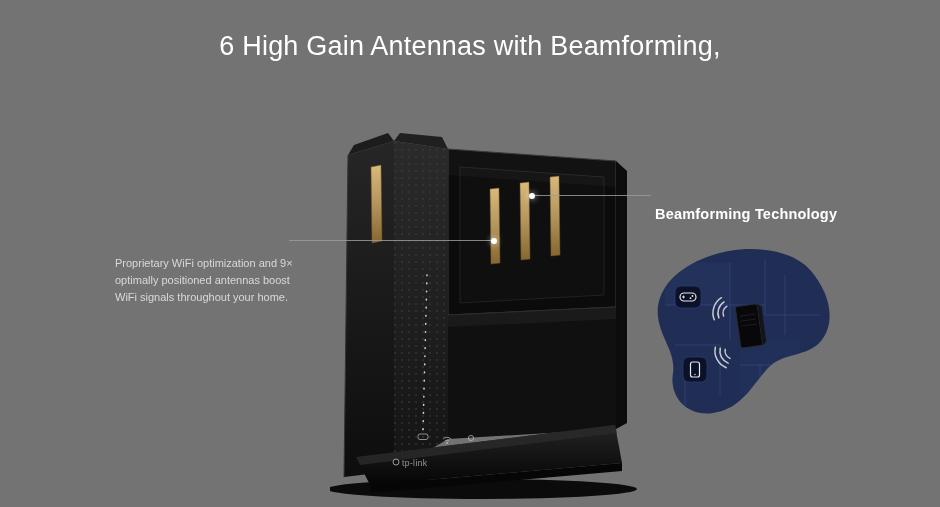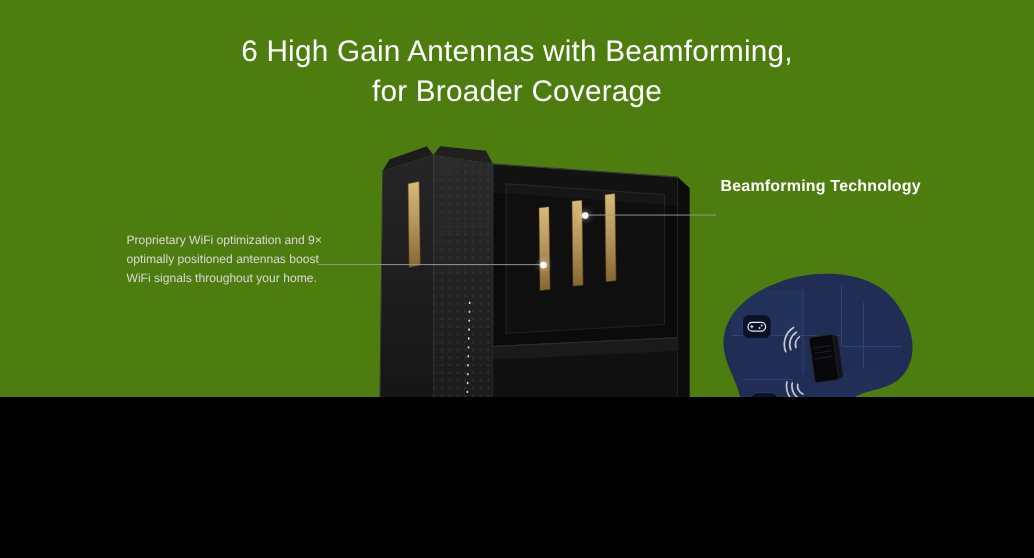--- a/index.html
+++ b/index.html
@@ -1,28 +1,28 @@
 <!DOCTYPE html>
 <html><head>
 <meta charset="utf-8">
 <style>
   html,body{margin:0;padding:0;background:#000;}
   .page{
     position:relative;
-    width:940px;height:361px;
-    background:#4d7c0f;
+    width:940px;height:507px;
+    background:#737373;
     overflow:hidden;
     font-family:"Liberation Sans", sans-serif;
   }
   .title{
     position:absolute;top:28px;left:0;width:940px;
     text-align:center;color:#ffffff;
     font-size:27px;line-height:37px;font-weight:500;letter-spacing:.2px;
   }
-  .callout{position:absolute;}
+  .callout{position:absolute;margin-top:44px;}
   .callout-left{left:115px;top:211px;width:192px;}
   .callout-right{left:655px;top:162px;width:190px;}
   .callout-heading{
     margin:0 0 8px 0;color:#ffffff;font-size:14.5px;font-weight:bold;letter-spacing:.2px;
   }
   .callout-body{
     margin:0;color:#d9d9d9;font-size:11px;line-height:17px;
   }
   .connector{position:absolute;height:1px;background:#9a9a9a;opacity:.85;z-index:5;}
   .connector-dot{
@@ -36,21 +36,20 @@
   .router-wrap{position:absolute;left:330px;top:127px;z-index:2;}
   .blob-wrap{position:absolute;left:645px;top:245px;z-index:3;}
 </style>
 </head>
 <body>
 
 <div class="page">
 
   <div class="title">
     <div>6 High Gain Antennas with Beamforming,</div>
-    <div>for Broader Coverage</div>
   </div>
 
   <div class="callout callout-left">
     <p class="callout-body">Proprietary WiFi optimization and 9× optimally positioned antennas boost WiFi signals throughout your home.</p>
   </div>
 
   <div class="callout callout-right">
     <p class="callout-heading">Beamforming Technology</p>
   </div>
 

